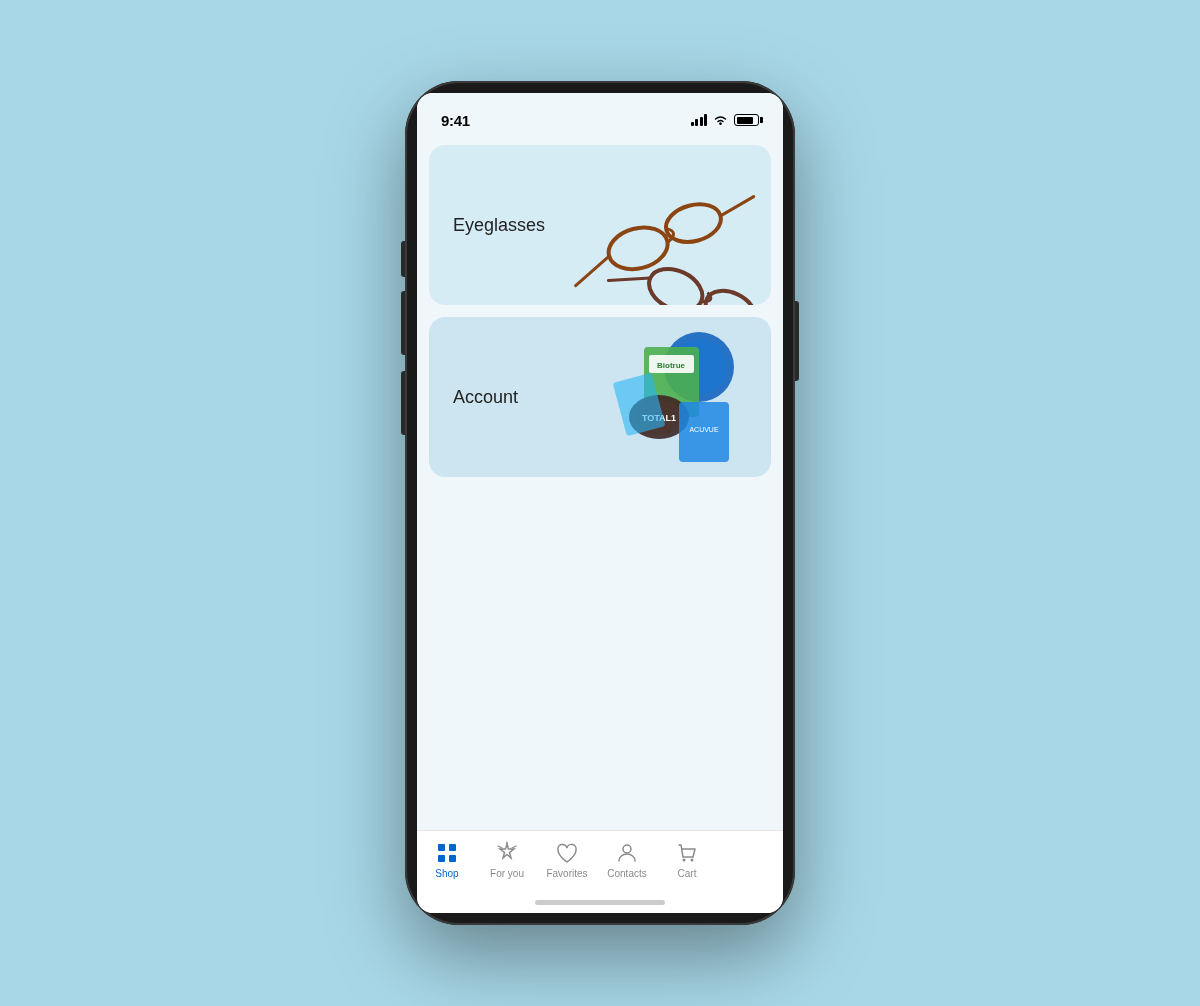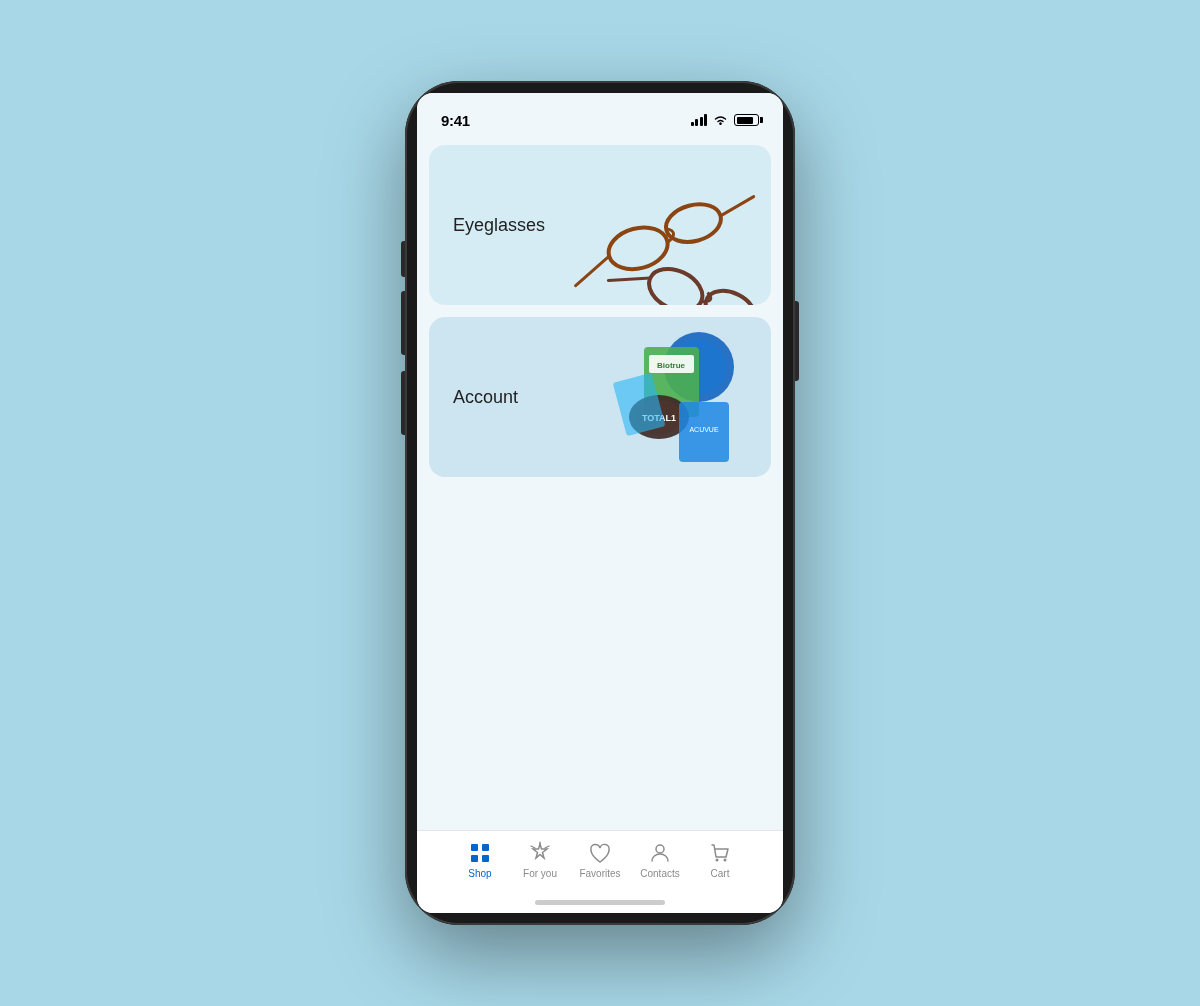--- a/index.html
+++ b/index.html
@@ -153,21 +153,21 @@
       align-items: center;
       overflow: hidden;
     }
 
     
     .bottom-nav {
       height: 83px;
       background: #fff;
       display: flex;
       align-items: flex-start;
-      justify-content: center;
+      justify-content: flex-start;
       padding-top: 10px;
       flex-shrink: 0;
       border-top: 1px solid #e5e5e5;
     }
 
     .nav-item {
       display: flex;
       flex-direction: column;
       align-items: center;
       gap: 3px;

